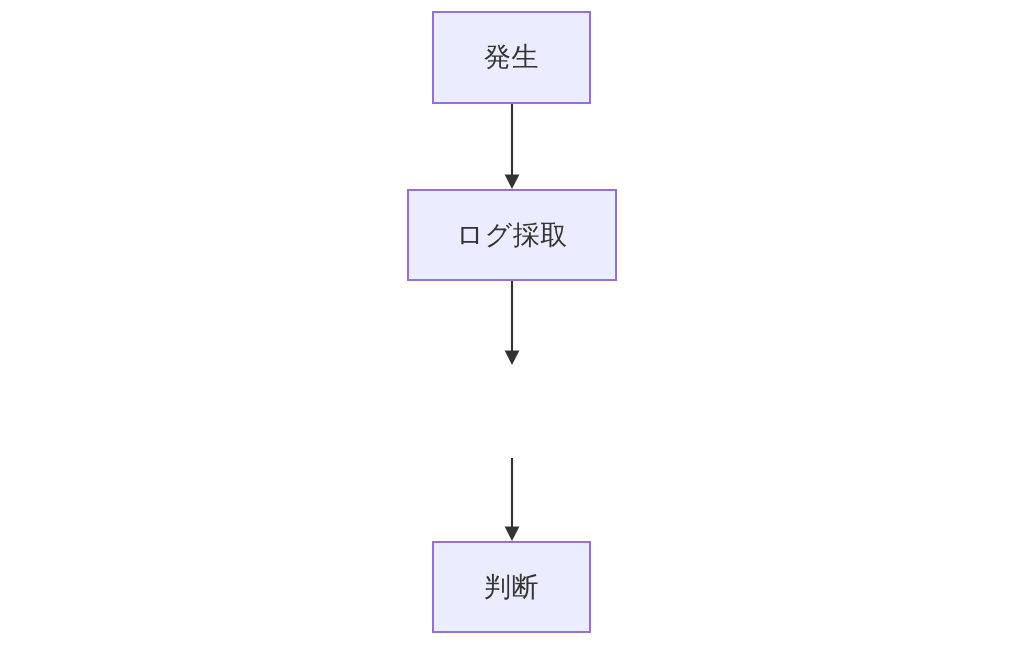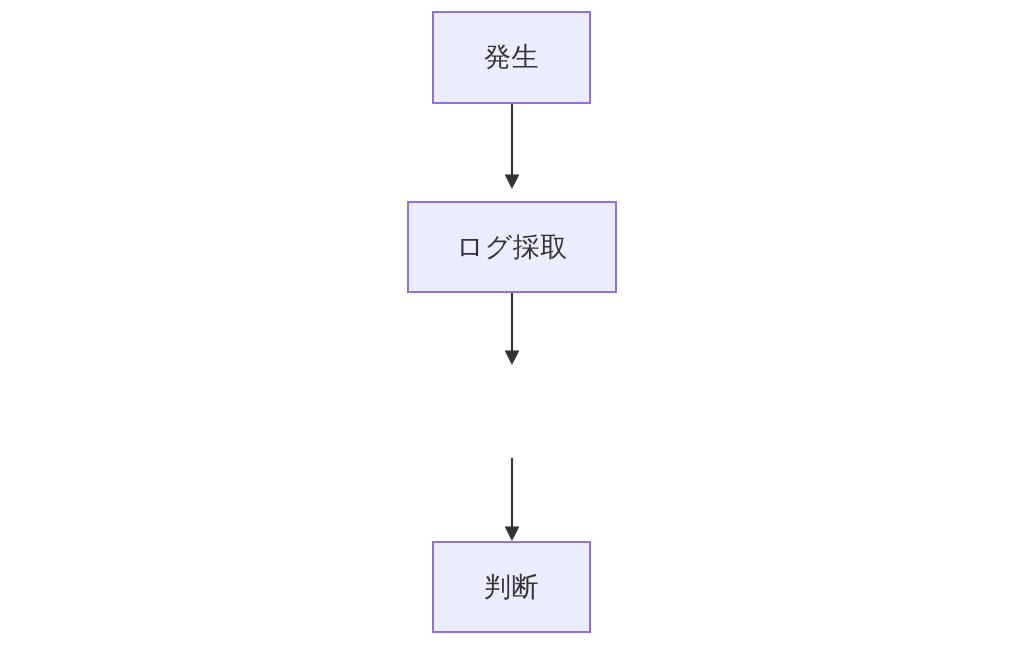--- a/index.html
+++ b/index.html
@@ -37,21 +37,21 @@
   .node-label {
     font-size: 27px;
     line-height: 1;
     color: #333333;
     white-space: nowrap;
     letter-spacing: 0.5px;
     font-weight: 400;
   }
 
   #node-hassei  { left: 432px; top: 11px;  width: 159px; height: 93px; }
-  #node-logshu  { left: 407px; top: 189px; width: 210px; height: 92px; margin-top: 12px; }
+  #node-logshu  { left: 407px; top: 189px; width: 210px; height: 92px; }
   #node-hozen   { left: 432px; top: 365px; width: 159px; height: 93px; }
   #node-handan  { left: 432px; top: 541px; width: 159px; height: 92px; justify-content: center; }
 
   
   .edge {
     position: absolute;
     left: 0;
     top: 0;
     width: 1024px;
     height: 646px;

